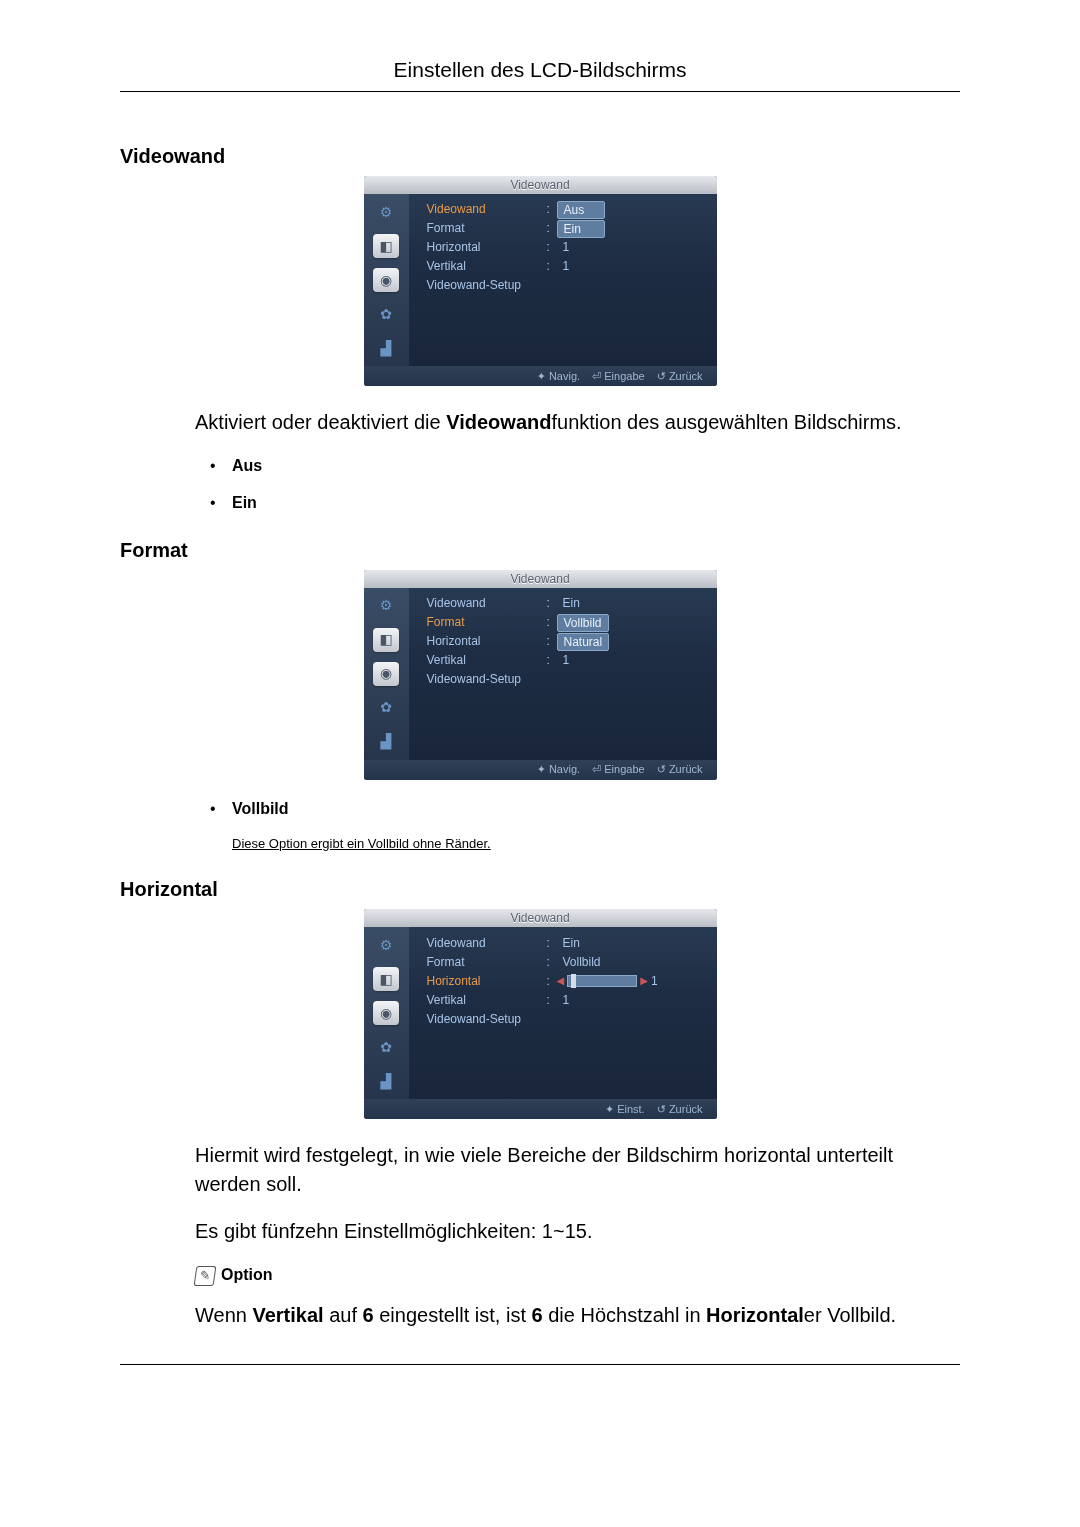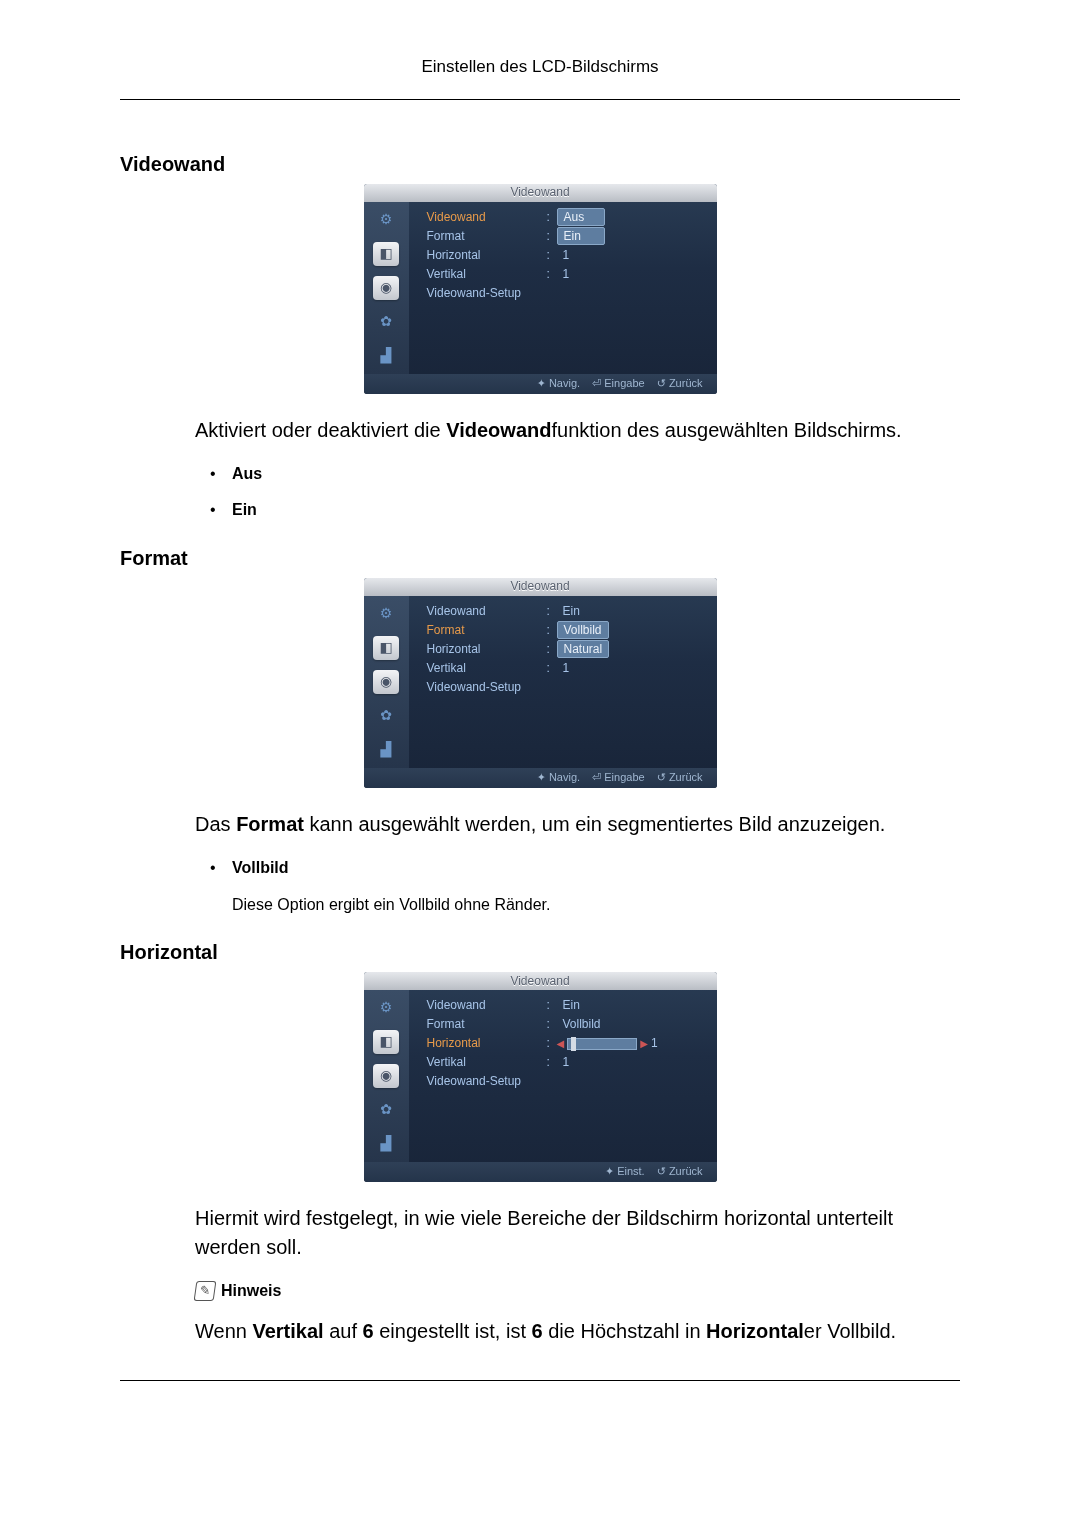--- a/index.html
+++ b/index.html
@@ -10,22 +10,22 @@
     margin: 0 auto;
     color: #000;
     font-size: 16px;
     line-height: 1.4;
   }
   .page {
     padding: 55px 120px 70px 120px;
   }
   .header-title {
     text-align: center;
-    font-size: 17px;
-    padding-bottom: 20px;
+    font-size: 21px;
+    padding-bottom: 7px;
     border-bottom: 1.5px solid #000;
     margin-bottom: 50px;
   }
   .section-title {
     font-size: 20px;
     font-weight: bold;
     margin-bottom: 6px;
   }
   .menu-container {
     margin: 6px 0 18px 0;
@@ -153,22 +153,23 @@
     gap: 3px;
   }
   .footer-icon { font-size: 11px; }
   .description {
     margin: 22px 0 18px 75px;
     font-size: 20px;
     line-height: 1.45;
   }
   .description-indent {
     margin: 10px 0 14px 105px;
-    font-size: 16px;
+    font-size: 13px;
     line-height: 1.45;
+    text-decoration: underline;
   }
   ul.bullet {
     list-style: none;
     margin: 0 0 22px 90px;
   }
   ul.bullet > li {
     position: relative;
     padding-left: 22px;
     margin-bottom: 14px;
   }
@@ -324,23 +325,20 @@
             <span>Eingabe</span>
           </span>
         <span class="footer-item">
             <span class="footer-icon">↺</span>
             <span>Zurück</span>
           </span>
       </div>
     </div>
   </div>
 
-  <div class="description">
-    <span>Das </span><b>Format</b><span> kann ausgewählt werden, um ein segmentiertes Bild anzuzeigen.</span>
-  </div>
 
   <ul class="bullet">
     <li>
       <span class="li-title">Vollbild</span>
       <div class="description-indent" style="margin-left:0; margin-top:14px;">Diese Option ergibt ein Vollbild ohne Ränder.</div>
     </li>
   </ul>
 
   <div class="section-title">Horizontal</div>
   <div class="menu-container">
@@ -394,24 +392,25 @@
           </span>
         <span class="footer-item">
             <span class="footer-icon">↺</span>
             <span>Zurück</span>
           </span>
       </div>
     </div>
   </div>
 
   <div class="description">Hiermit wird festgelegt, in wie viele Bereiche der Bildschirm horizontal unterteilt werden soll.</div>
+  <div class="description" style="margin-top:4px;">Es gibt fünfzehn Einstellmöglichkeiten: 1~15.</div>
 
   <div class="note-line">
     <span class="note-icon">✎</span>
-    <b>Hinweis</b>
+    <b>Option</b>
   </div>
 
   <div class="description" style="margin-top:14px;">
     <span>Wenn </span><b>Vertikal</b><span> auf </span><b>6</b><span> eingestellt ist, ist </span><b>6</b><span> die Höchstzahl in </span><b>Horizontal</b><span>er Vollbild.</span>
   </div>
 
   <div class="footer-rule"></div>
 </div>
 
 </body></html>

